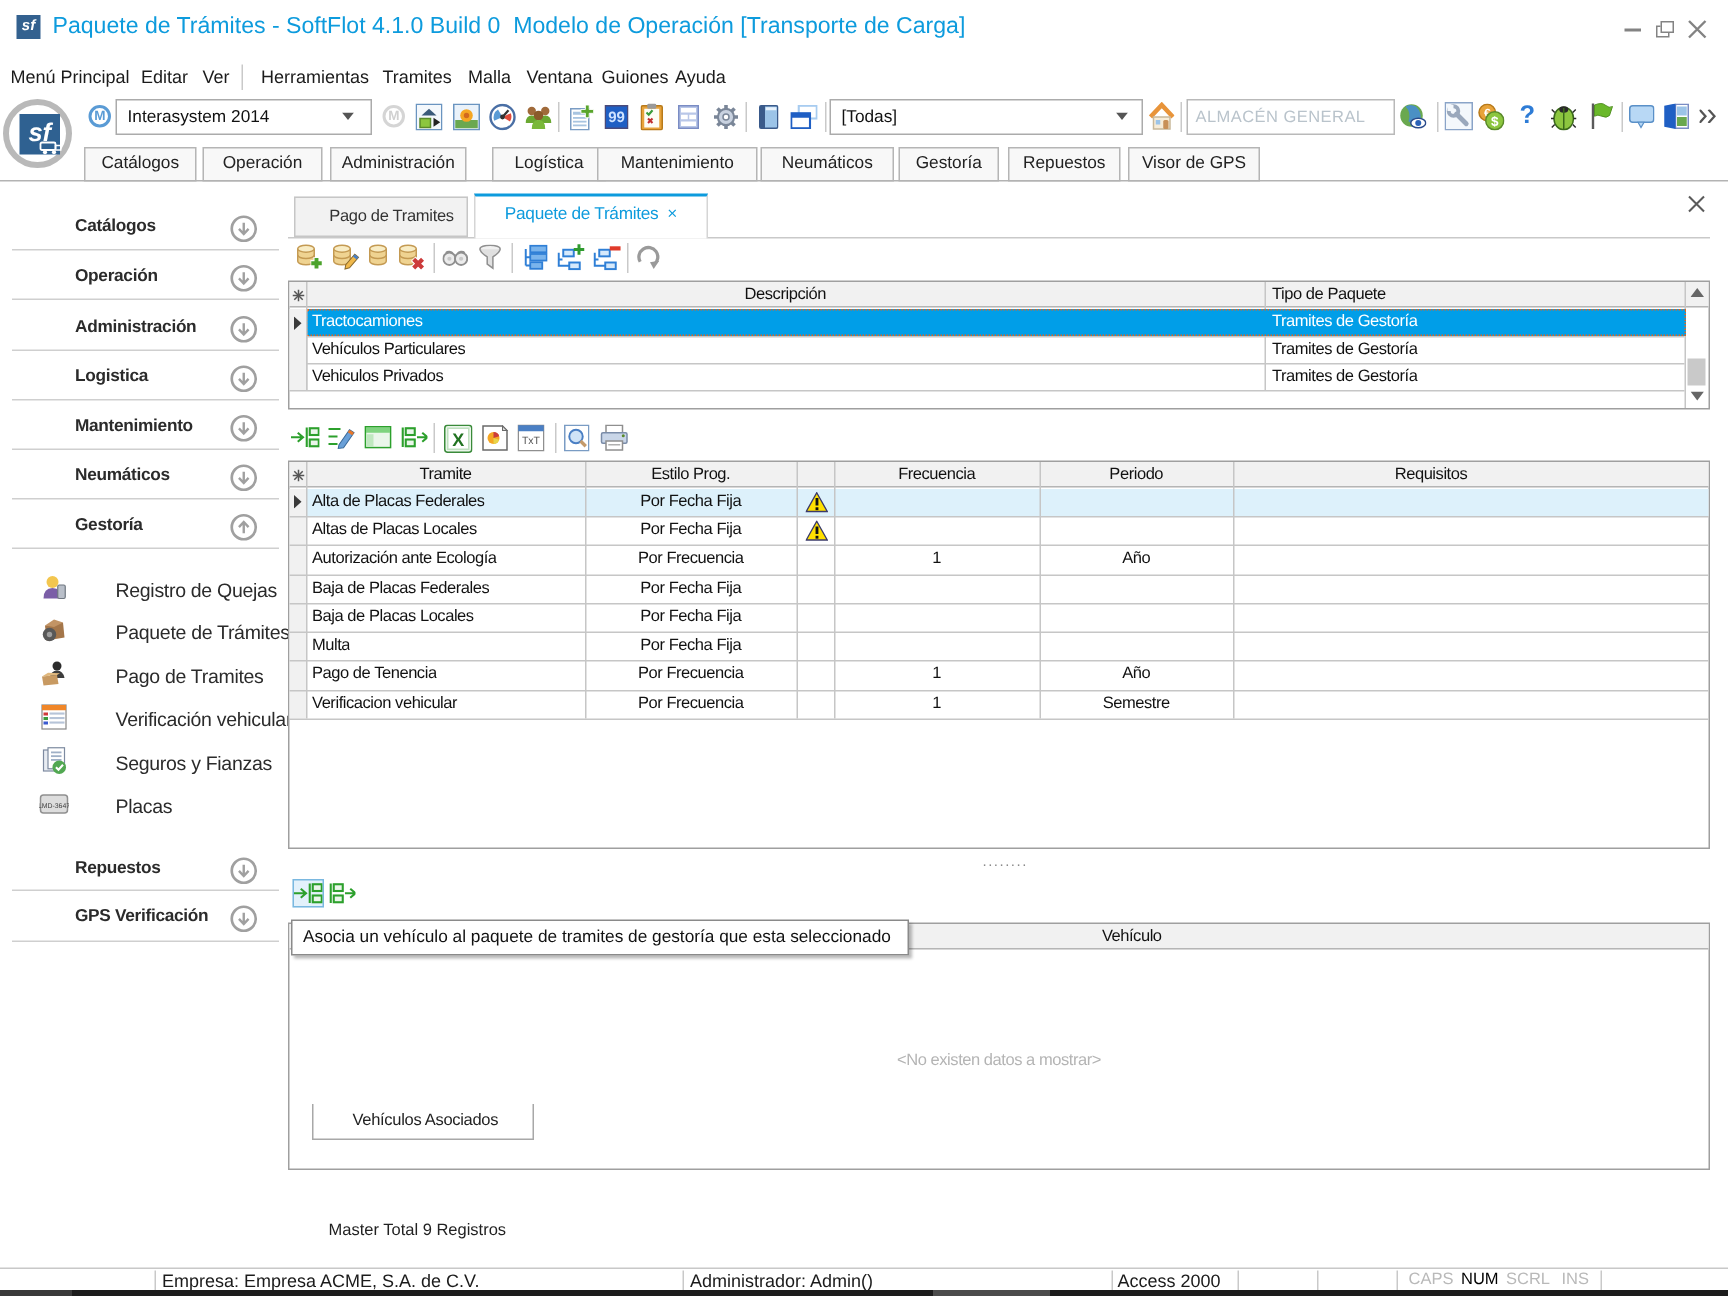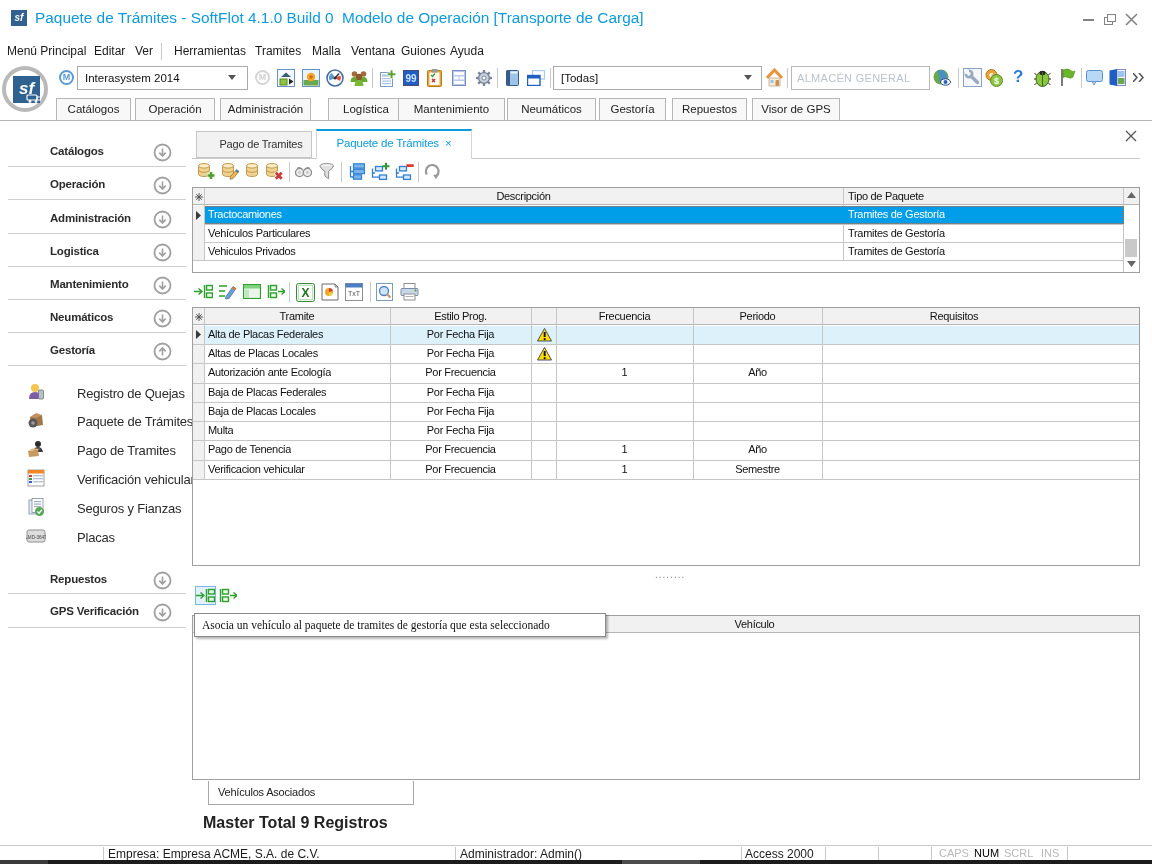--- a/index.html
+++ b/index.html
@@ -608,27 +608,28 @@
         <path d="M11,8.5 H17 M14.5,5.5 L18,8.5 L14.5,11.5"></path>
       </g>
     </svg>
 </div>
 
 <div class="abs" style="left:192px;top:615px;width:948px;height:165px;border:1px solid #9f9f9f;background:#fff;">
  <div class="gh" style="left:0;top:0;width:946px;height:17px;border-bottom:1px solid #b5b5b5;"></div>
  <div class="gl" style="left:11px;top:0;width:1px;height:18px;"></div>
  <div class="gl" style="left:177px;top:0;width:1px;height:18px;"></div>
  <div class="gh" style="left:177px;top:0;width:769px;height:17px;line-height:17px;background:none;">Vehículo</div>
-</div>
-
-<div class="abs" style="left:194px;top:613px;width:412px;height:24px;background:#fff;border:1px solid #8a8a8a;box-shadow:2px 2px 2px rgba(0,0,0,0.28);font-size:11.5px;color:#111;line-height:22px;padding-left:7px;white-space:nowrap;font-family:Liberation Serif, serif;">Asocia un vehículo al paquete de tramites de gestoría que esta seleccionado</div>
-
-<div class="abs" style="left:208px;top:781px;width:206px;height:24px;background:#fff;border:1px solid #a8a8a8;border-top:none;font-size:11px;letter-spacing:-0.2px;color:#222;line-height:22px;padding-left:9px;">Vehículos Asociados</div>
-
-<div class="txt" style="left:203px;top:814px;font-size:16px;color:#222;font-weight:bold;">Master Total 9 Registros</div>
+ <div class="gc" style="left:0;top:85px;width:946px;text-align:center;color:#b4b4b4;">&lt;No existen datos a mostrar&gt;</div>
+</div>
+
+<div class="abs" style="left:194px;top:613px;width:412px;height:24px;background:#fff;border:1px solid #8a8a8a;box-shadow:2px 2px 2px rgba(0,0,0,0.28);font-size:11.5px;color:#111;line-height:22px;padding-left:7px;white-space:nowrap;">Asocia un vehículo al paquete de tramites de gestoría que esta seleccionado</div>
+
+<div class="abs" style="left:208px;top:736px;width:148px;height:24px;background:#fff;border:1px solid #a8a8a8;border-top:none;font-size:11px;letter-spacing:-0.2px;color:#222;line-height:22px;padding-left:26px;">Vehículos Asociados</div>
+
+<div class="txt" style="left:219px;top:814px;font-size:11px;color:#222;">Master Total 9 Registros</div>
 
 <div id="statusbar" style="position:absolute;left:0;top:845px;width:1152px;height:15px;border-top:1px solid #c8c8c8;font-size:12px;color:#1b1b1b;">
  <span class="vsep" style="left:103px;top:1px;height:14px;"></span>
  <span class="txt" style="left:108px;top:1px;">Empresa: Empresa ACME, S.A. de C.V.</span>
  <span class="vsep" style="left:455px;top:1px;height:14px;"></span>
  <span class="txt" style="left:460px;top:1px;">Administrador: Admin()</span>
  <span class="vsep" style="left:741px;top:1px;height:14px;"></span>
  <span class="txt" style="left:745px;top:1px;">Access 2000</span>
  <span class="vsep" style="left:825px;top:1px;height:14px;"></span>
  <span class="vsep" style="left:878px;top:1px;height:14px;"></span>

